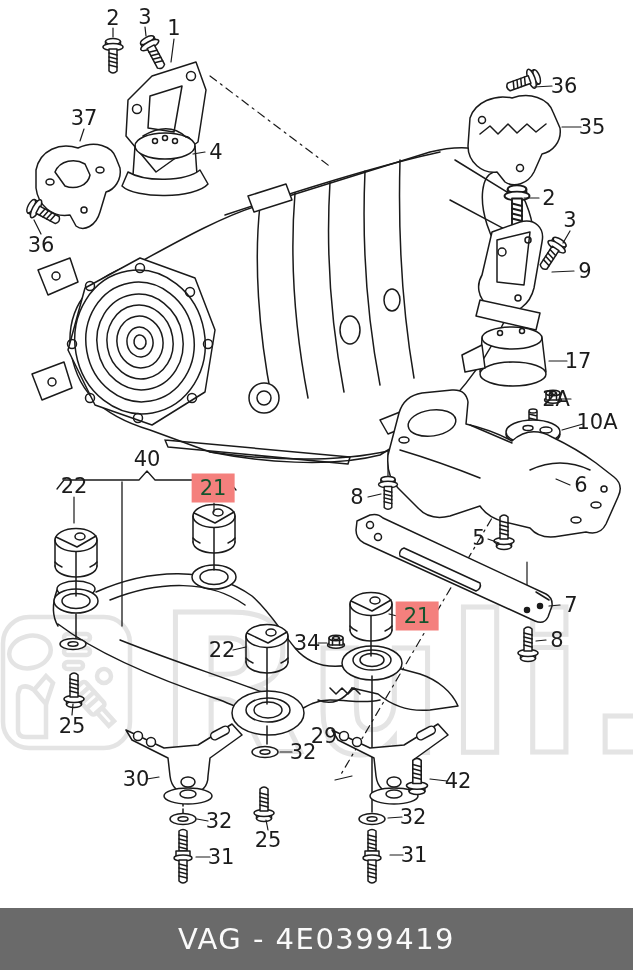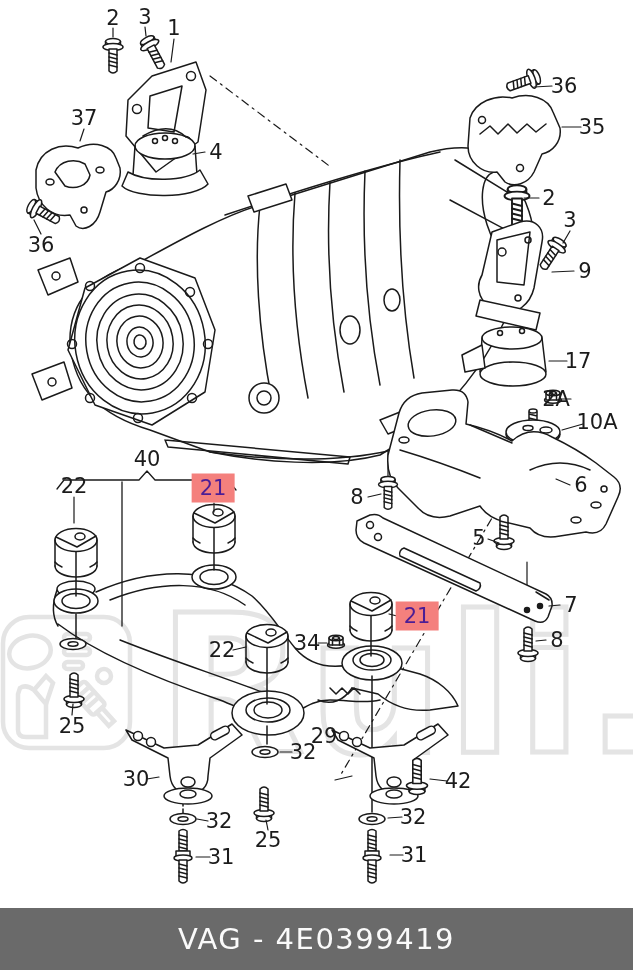--- a/index.html
+++ b/index.html
@@ -7,21 +7,21 @@
     position:relative; width:633px; height:970px; background:#ffffff;
     overflow:hidden; font-family:"DejaVu Sans", sans-serif;
   }
   .svg-layer { position:absolute; left:0; top:0; }
   .callout-layer { position:absolute; left:0; top:0; width:633px; height:908px; }
   .callout {
     position:absolute; transform:translate(-50%,-50%);
     font: 21px "DejaVu Sans", sans-serif; color:#1b1b1b;
     white-space:nowrap; line-height:1; user-select:none;
   }
-  .callout.highlight { padding:4px 8px; color:#4c1d95; }
+  .callout.highlight { padding:4px 8px; color:#14532d; }
   .footer-bar {
     position:absolute; left:0; bottom:0; width:633px; height:62px;
     display:flex; align-items:center; justify-content:center; gap:44px;
     font: 29px "DejaVu Sans", sans-serif; letter-spacing:1.5px;
   }
   .footer-bar span { white-space:nowrap; }
 </style>
 </head>
 <body>
 

